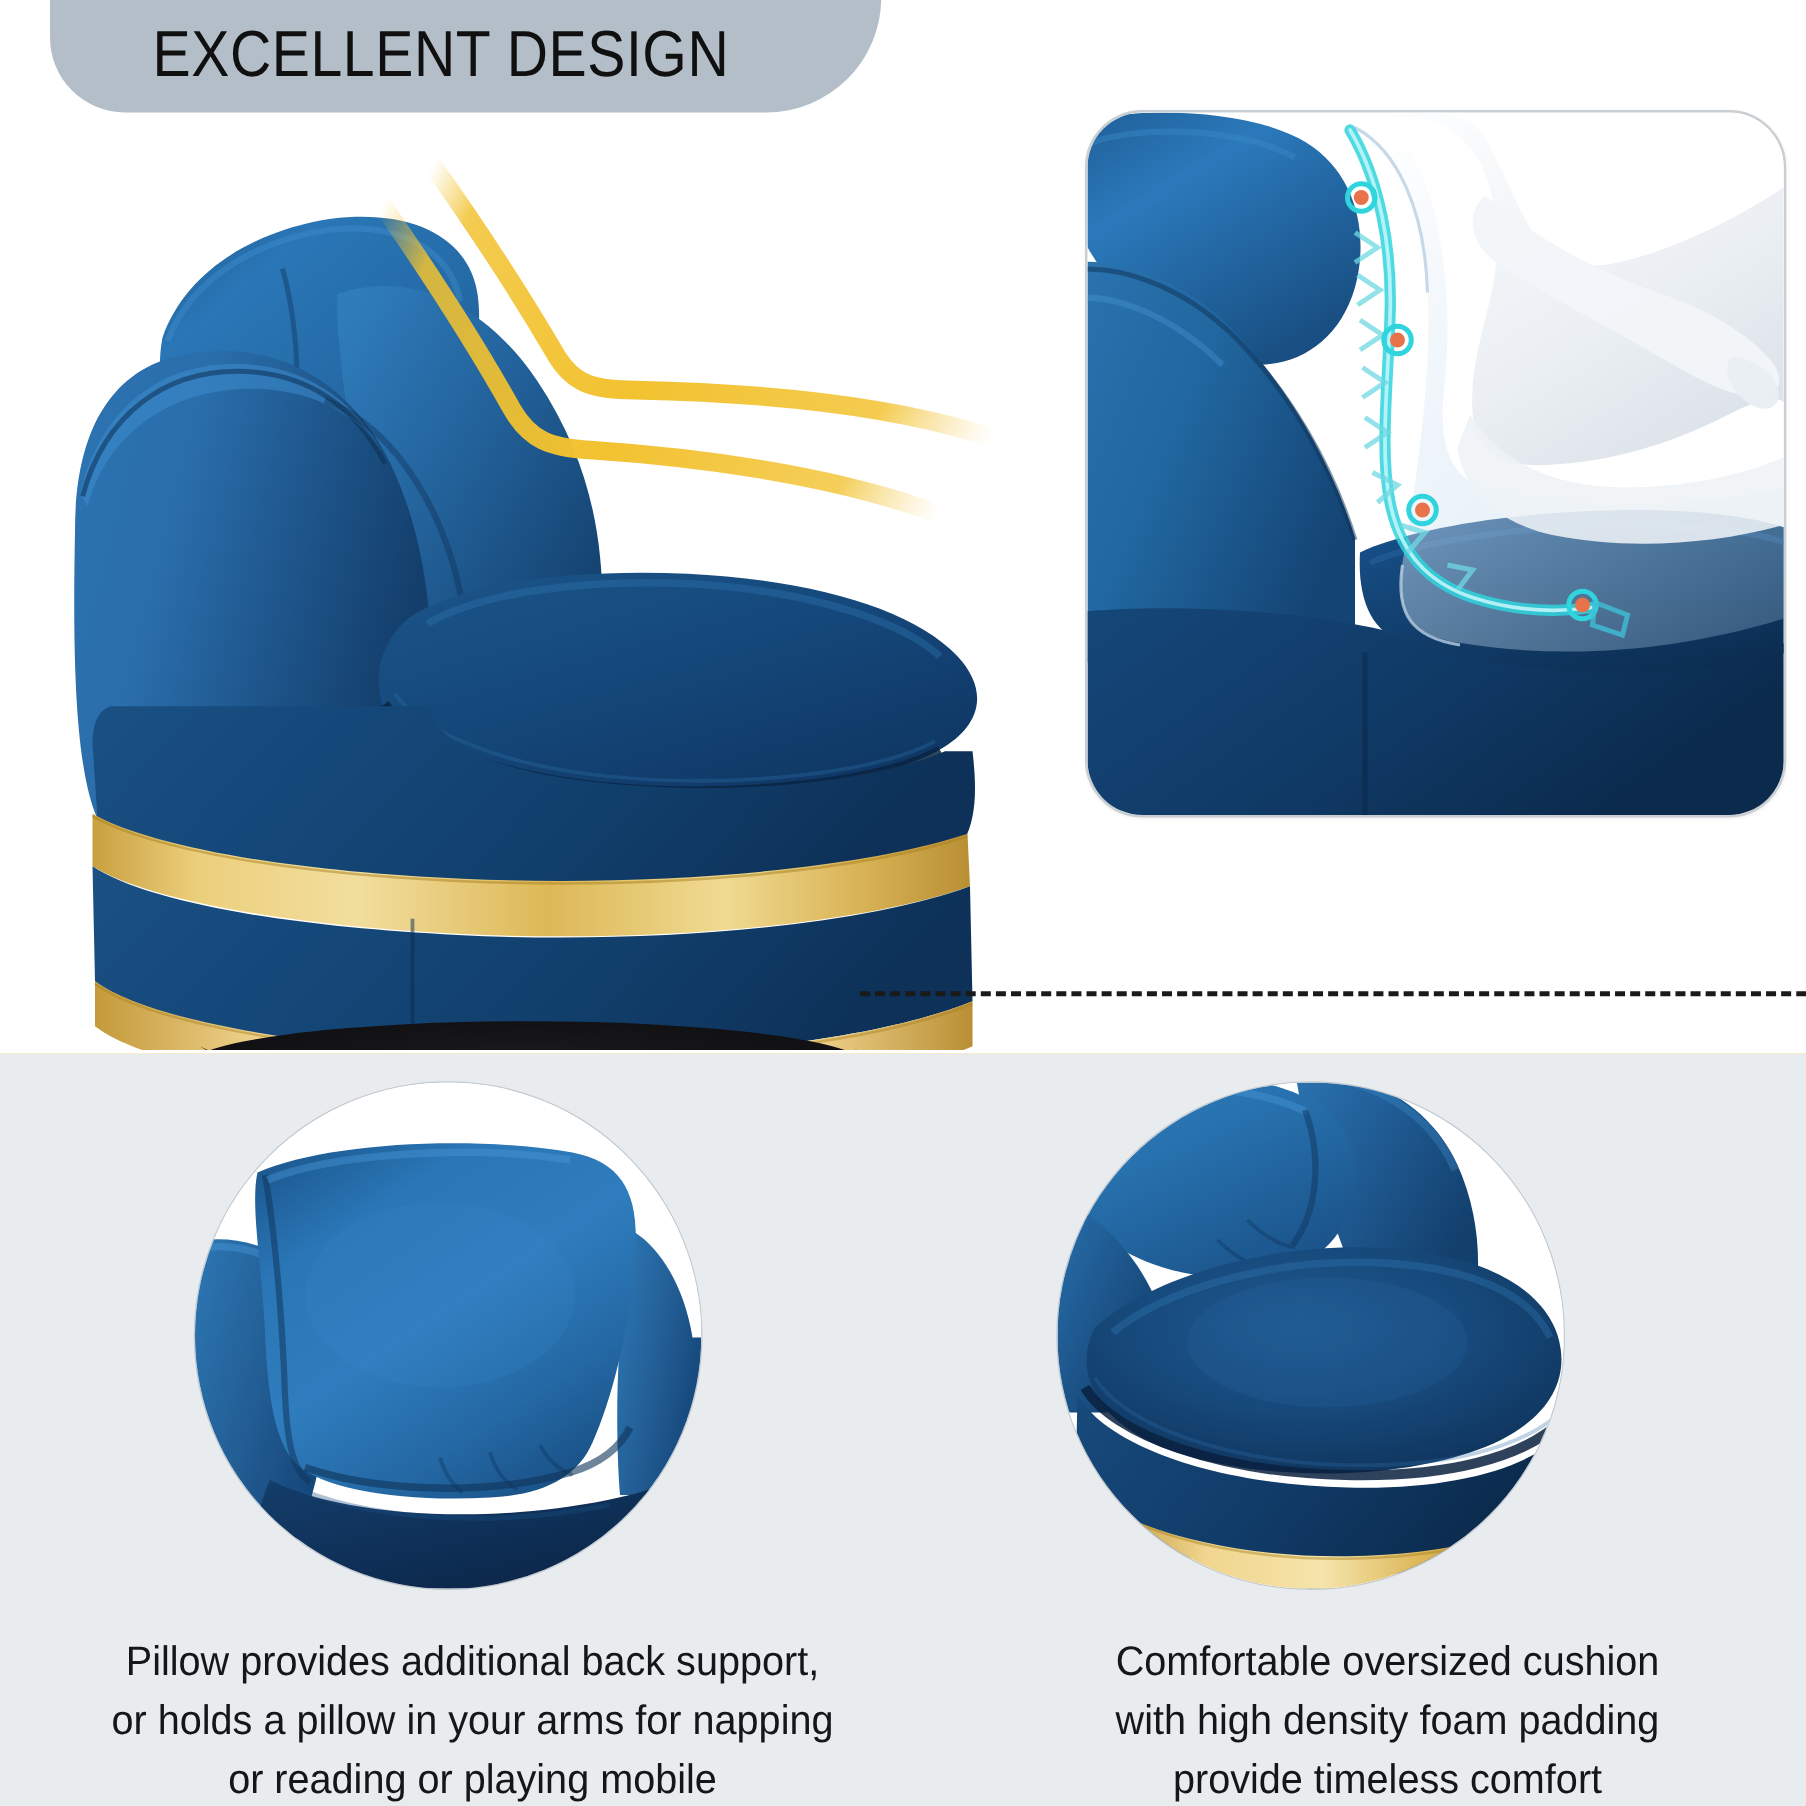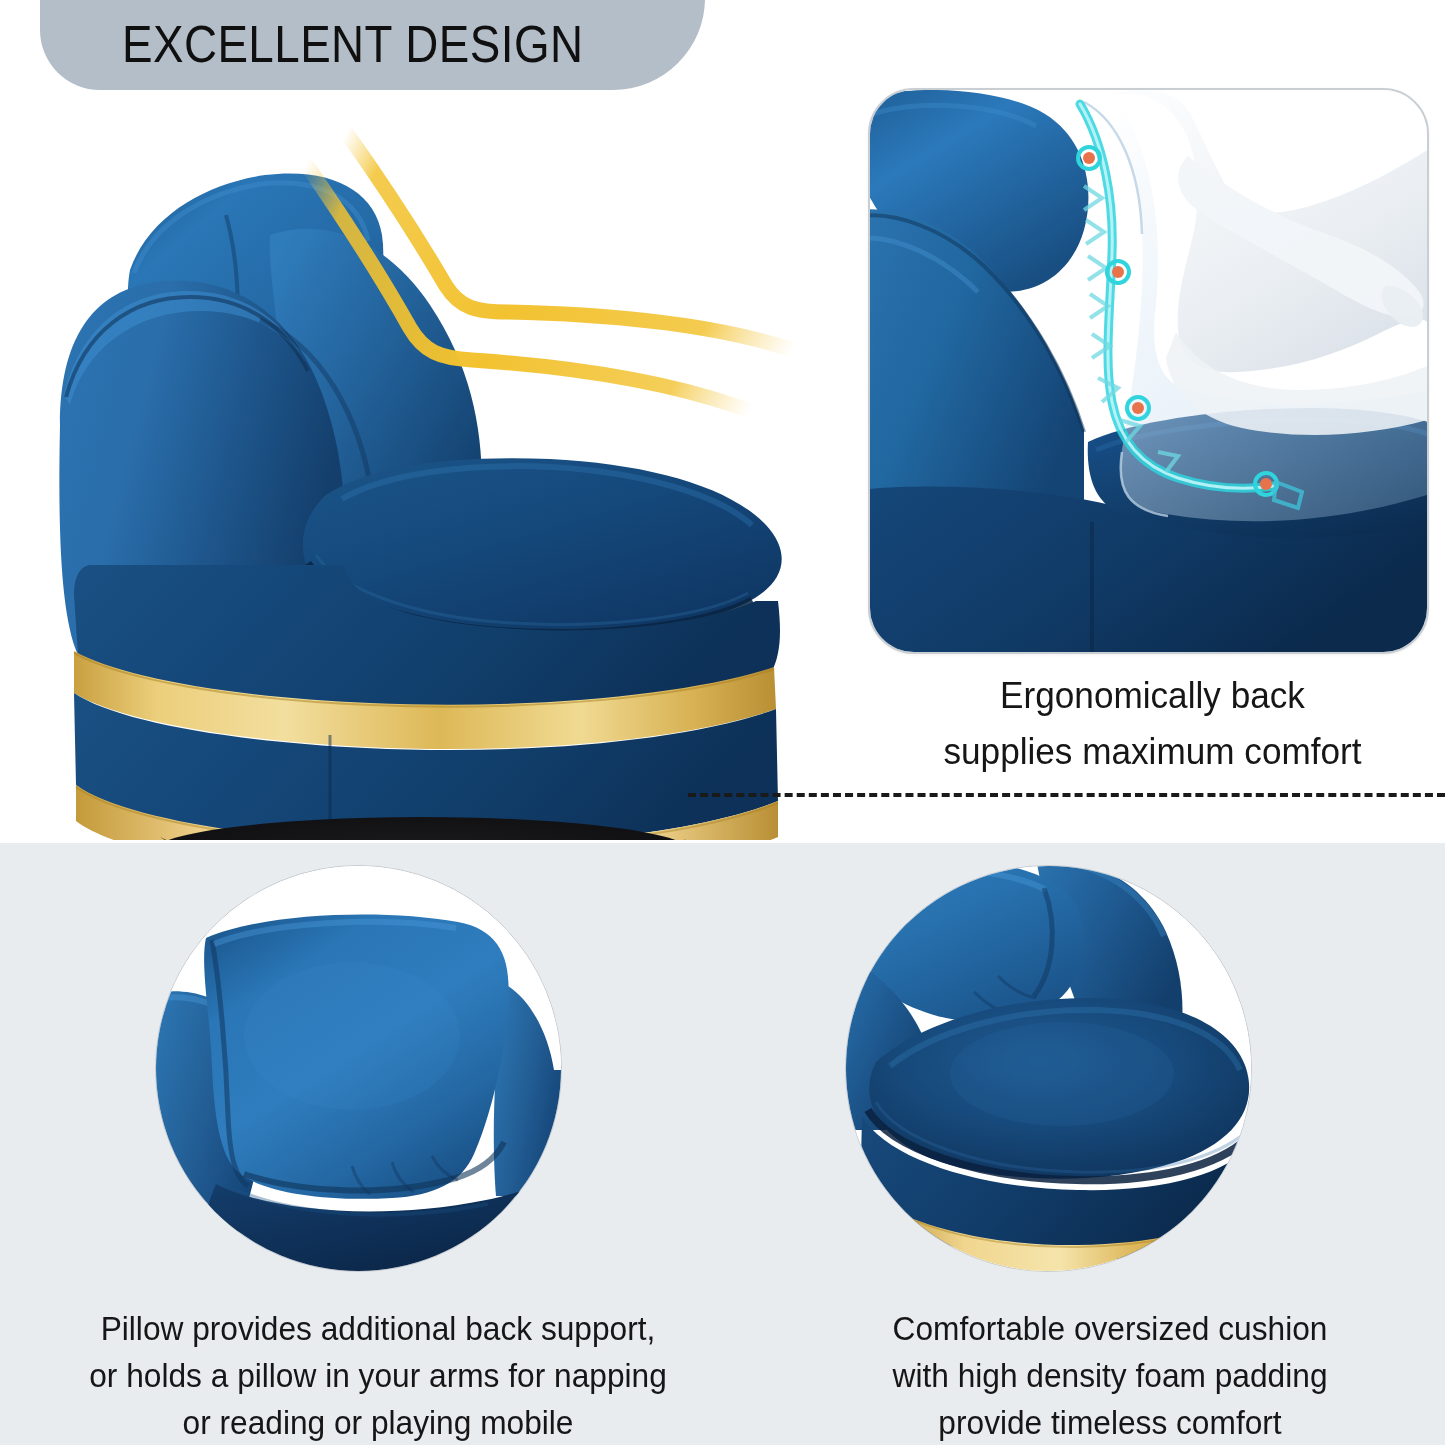--- a/index.html
+++ b/index.html
@@ -326,24 +326,20 @@
           <circle cx="248" cy="182" r="6" fill="#e8734a"></circle>
           <circle cx="268" cy="318" r="11" fill="none" stroke="#2fd4dd" stroke-width="4"></circle>
           <circle cx="268" cy="318" r="6" fill="#e8734a"></circle>
           <circle cx="396" cy="394" r="11" fill="none" stroke="#2fd4dd" stroke-width="4"></circle>
           <circle cx="396" cy="394" r="6" fill="#e8734a"></circle>
         </g>
         <path d="M406,392 L432,402 L428,418 L404,410 Z" fill="none" stroke="#3fbfd6" stroke-width="4" opacity=".8"></path>
       </svg>
     </div>
 
-    <div class="ergo-caption">
-      <span>Ergonomically back</span>
-      <span>supplies maximum comfort</span>
-    </div>
   </div>
 
   <div class="bottom-section">
 
     <div class="circle-inset circle-left">
       <svg viewBox="0 0 405 405" xmlns="http://www.w3.org/2000/svg">
         <defs>
           <linearGradient id="pPil" x1="0.15" y1="0" x2="0.85" y2="1">
             <stop offset="0%" stop-color="#1d5b93"></stop>
             <stop offset="20%" stop-color="#2a76b6"></stop>

